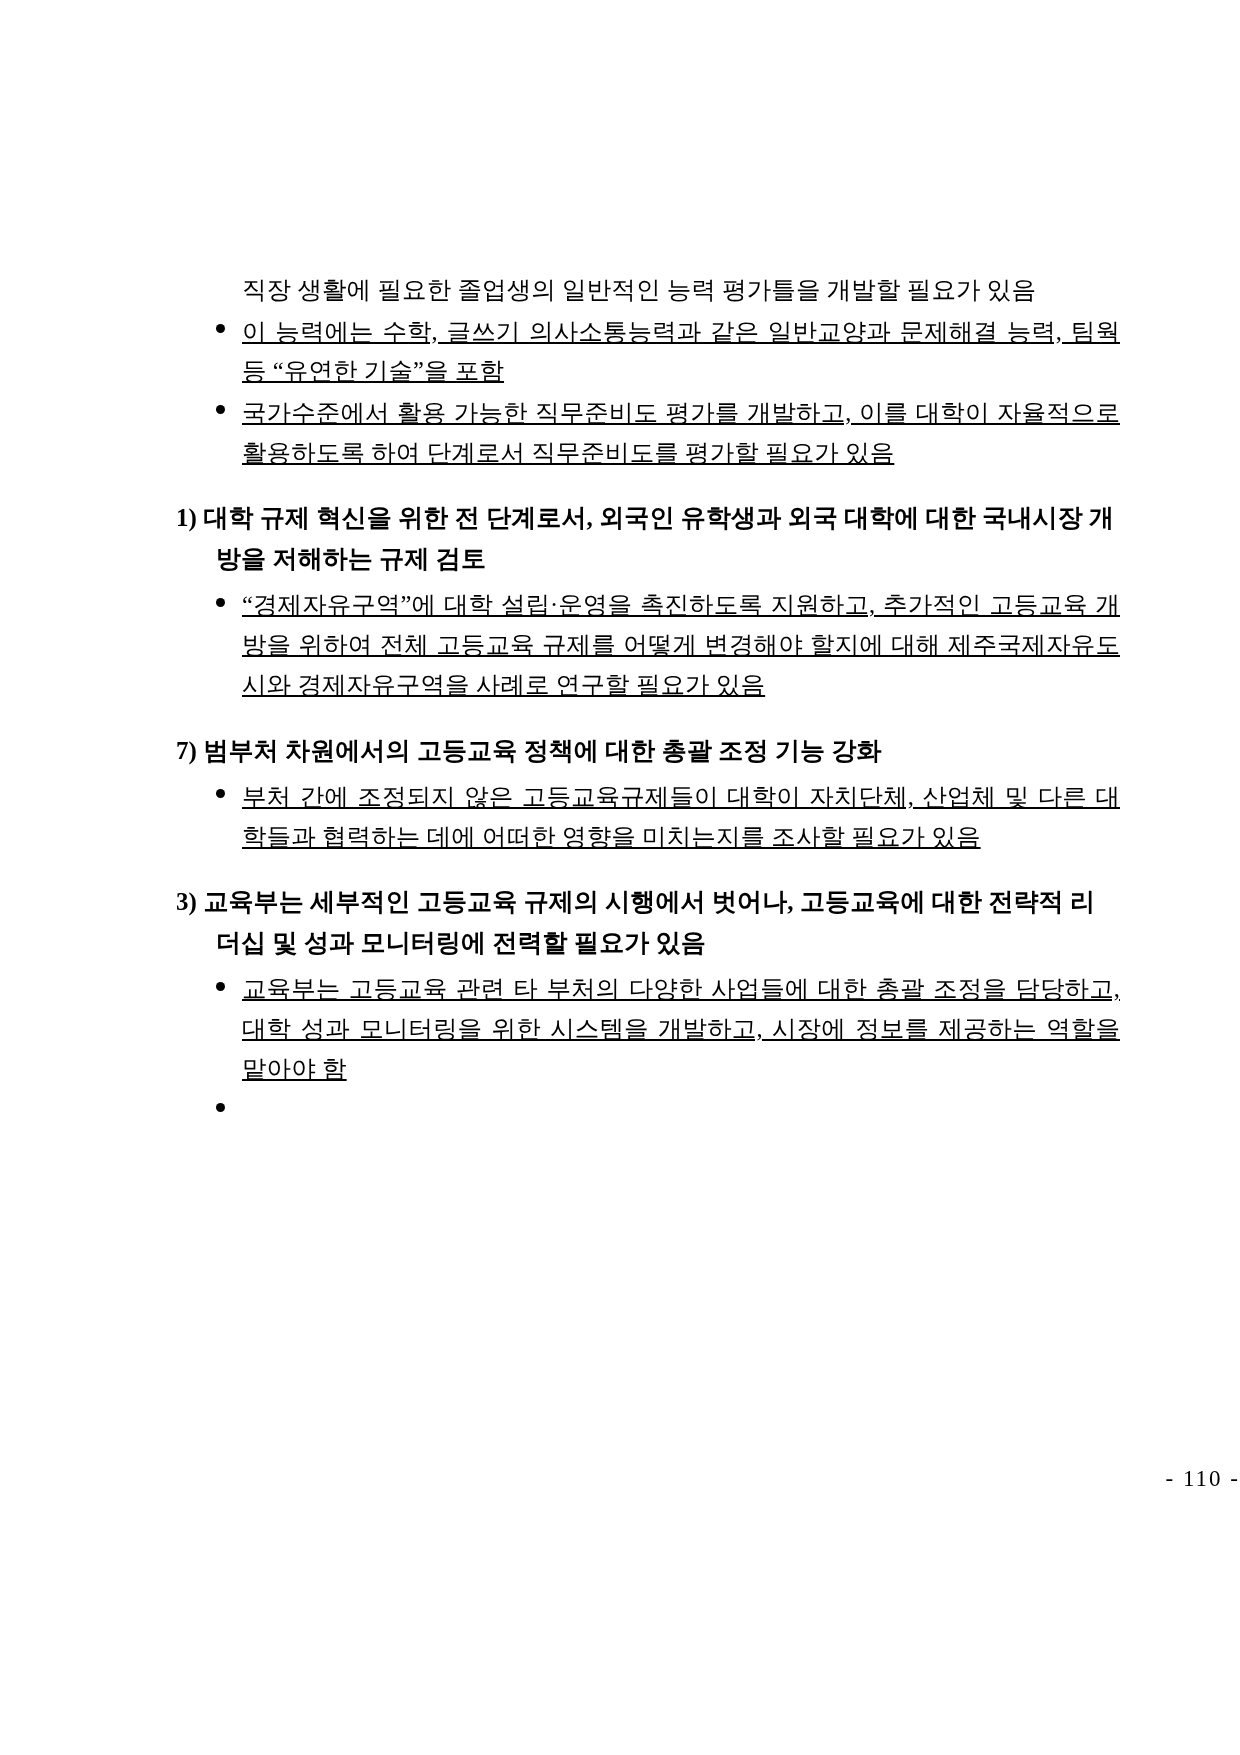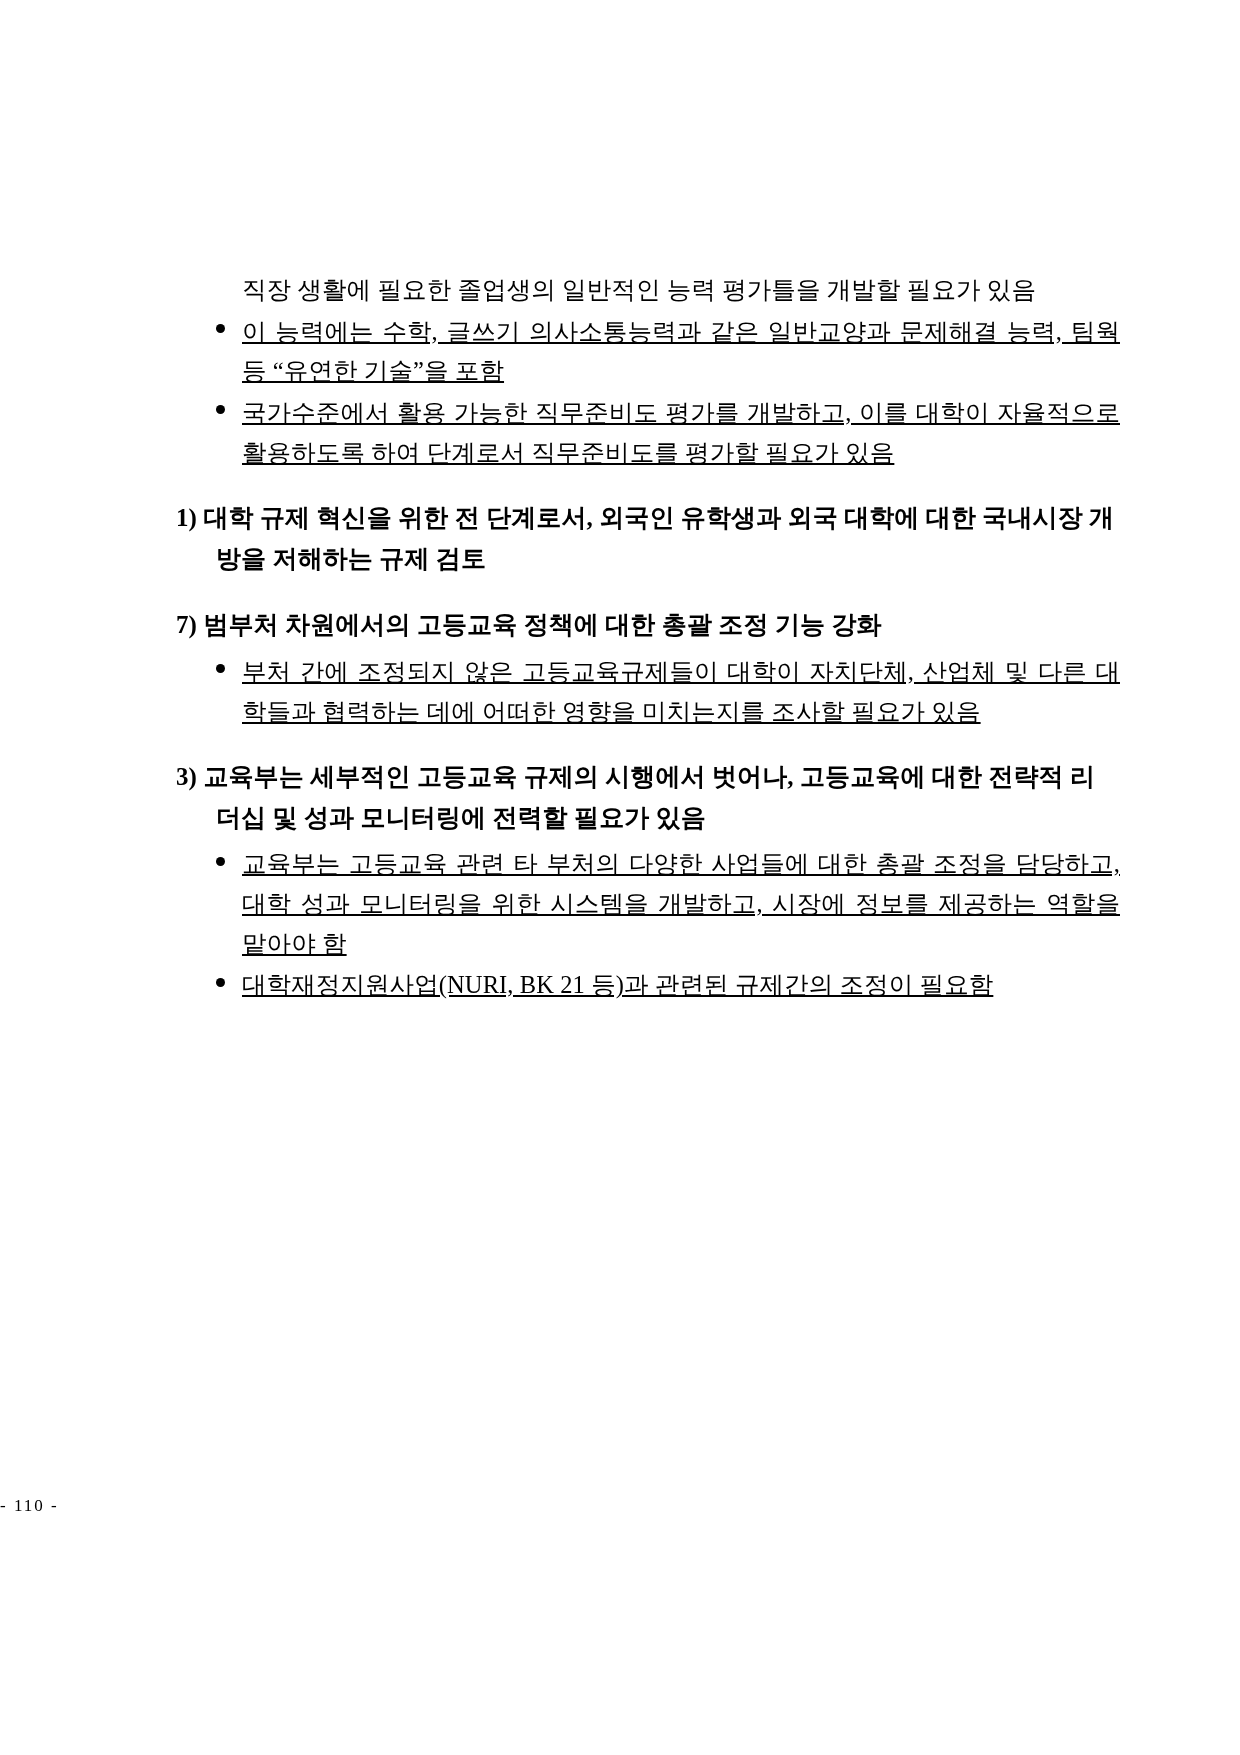--- a/index.html
+++ b/index.html
@@ -73,23 +73,23 @@
     letter-spacing: 0.1px;
   }
   .heading + .bullet-item {
     margin-top: 4px;
   }
 
   .page-number {
     position: absolute;
     left: 0;
     right: 0;
-    top: 1496px;
-    text-align: left;
-    font-size: 17px;
+    top: 1466px;
+    text-align: right;
+    font-size: 23px;
     letter-spacing: 2px;
     font-family: "Liberation Serif", "DejaVu Serif", serif;
   }
 </style>
 </head>
 <body>
 
 <div class="page">
   <div class="content">
 
@@ -100,36 +100,39 @@
       <span>이 능력에는 수학, 글쓰기 의사소통능력과 같은 일반교양과 문제해결 능력, 팀웍 등 “유연한 기술”을 포함</span>
     </div>
 
     <div class="bullet-item">
       <span class="dot"></span>
       <span>국가수준에서 활용 가능한 직무준비도 평가를 개발하고, 이를 대학이 자율적으로 활용하도록 하여 단계로서 직무준비도를 평가할 필요가 있음</span>
     </div>
 
     <p class="heading">1) 대학 규제 혁신을 위한 전 단계로서, 외국인 유학생과 외국 대학에 대한 국내시장 개방을 저해하는 규제 검토</p>
 
+    <div class="bullet-item">
+      <span class="dot"></span>
+      <span>“경제자유구역”에 대학 설립·운영을 촉진하도록 지원하고, 추가적인 고등교육 개방을 위하여 전체 고등교육 규제를 어떻게 변경해야 할지에 대해 제주국제자유도시와 경제자유구역을 사례로 연구할 필요가 있음</span>
+    </div>
 
     <p class="heading">7) 범부처 차원에서의 고등교육 정책에 대한 총괄 조정 기능 강화</p>
 
     <div class="bullet-item">
       <span class="dot"></span>
       <span>부처 간에 조정되지 않은 고등교육규제들이 대학이 자치단체, 산업체 및 다른 대학들과 협력하는 데에 어떠한 영향을 미치는지를 조사할 필요가 있음</span>
     </div>
 
     <p class="heading">3) 교육부는 세부적인 고등교육 규제의 시행에서 벗어나, 고등교육에 대한 전략적 리더십 및 성과 모니터링에 전력할 필요가 있음</p>
 
     <div class="bullet-item">
       <span class="dot"></span>
       <span>교육부는 고등교육 관련 타 부처의 다양한 사업들에 대한 총괄 조정을 담당하고, 대학 성과 모니터링을 위한 시스템을 개발하고, 시장에 정보를 제공하는 역할을 맡아야 함</span>
     </div>
 
     <div class="bullet-item">
       <span class="dot"></span>
-      <span>대학재정지원사업(NURI, BK 21 등)과 관련된 규제간의 조정이 필요함</span>
     </div>
 
   </div>
 
   <div class="page-number">- 110 -</div>
 </div>
 
 </body></html>

